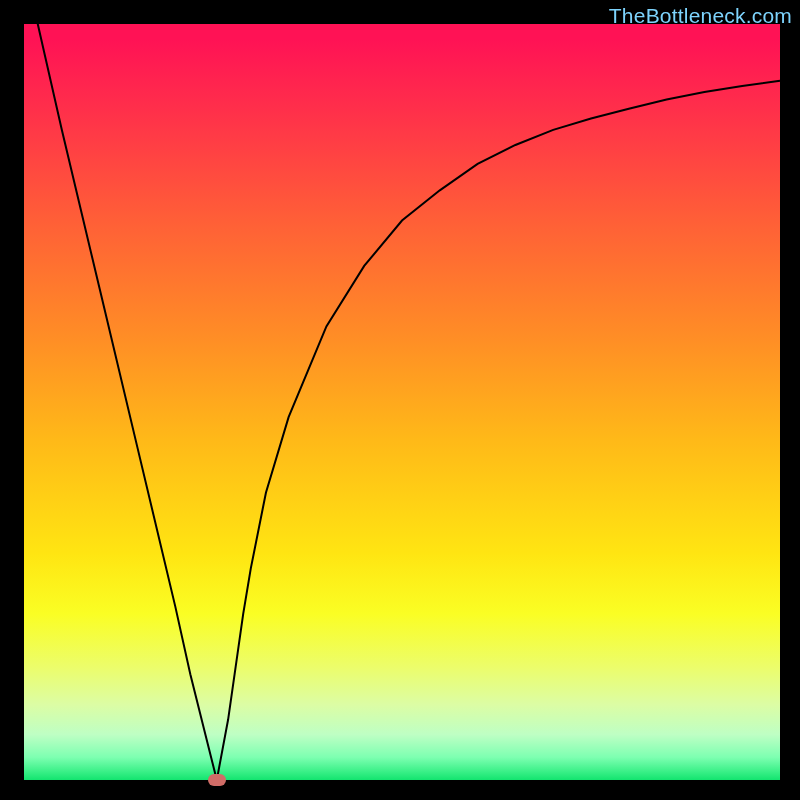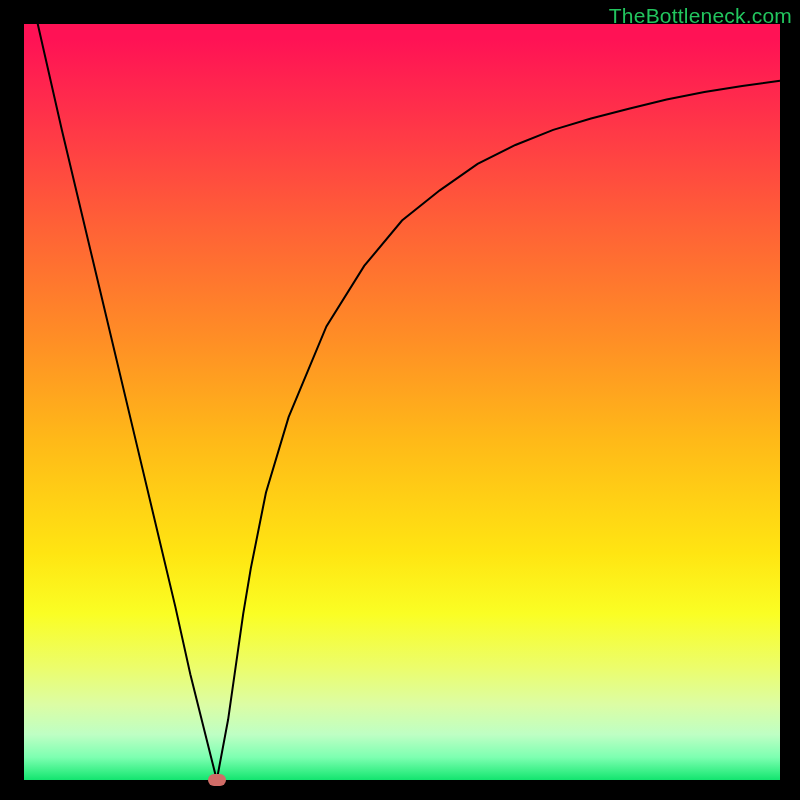--- a/index.html
+++ b/index.html
@@ -53,21 +53,21 @@
     height: 12px;
     border-radius: 999px;
     transform: translate(-50%, -50%);
   }
   .watermark {
     position: absolute;
     right: 8px;
     top: 4px;
     font-family: Arial, Helvetica, sans-serif;
     font-size: 21px;
-    color: #22c55e;
+    color: #7dd3fc;
     letter-spacing: 0.2px;
     user-select: none;
   }
 </style>
 </head>
 <body>
 
 <div class="stage">
   <div class="plot-area">
 

